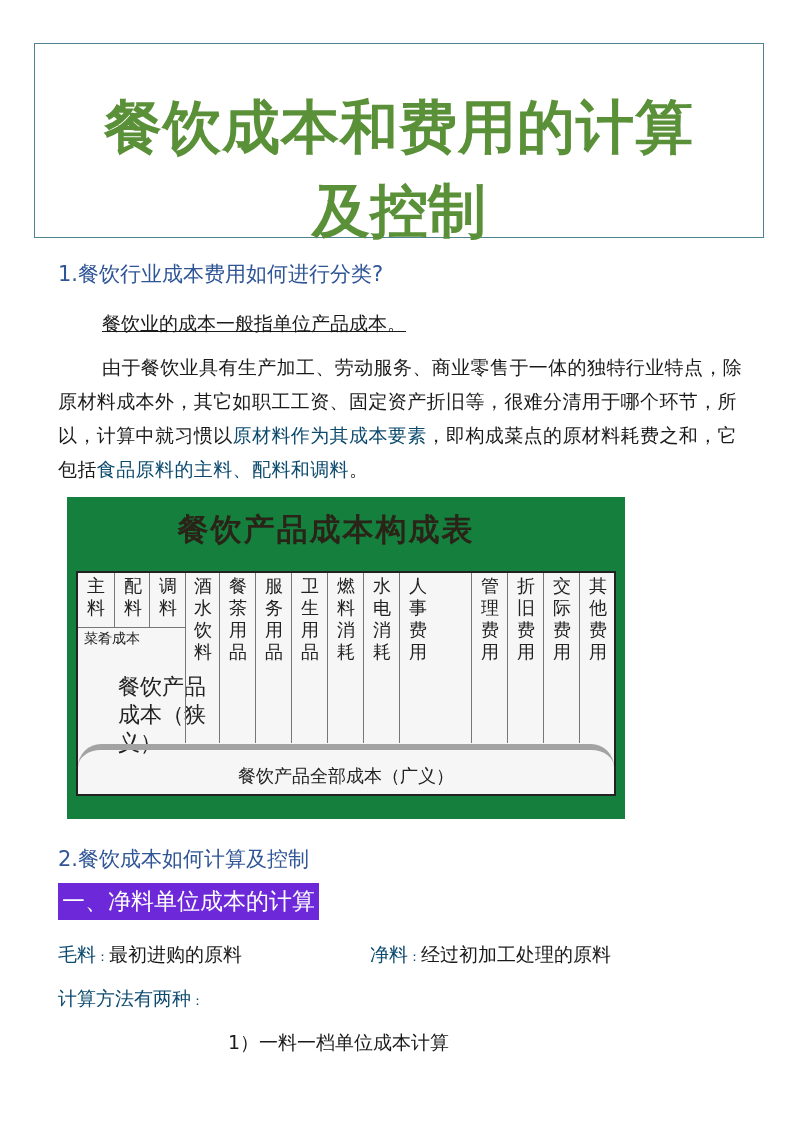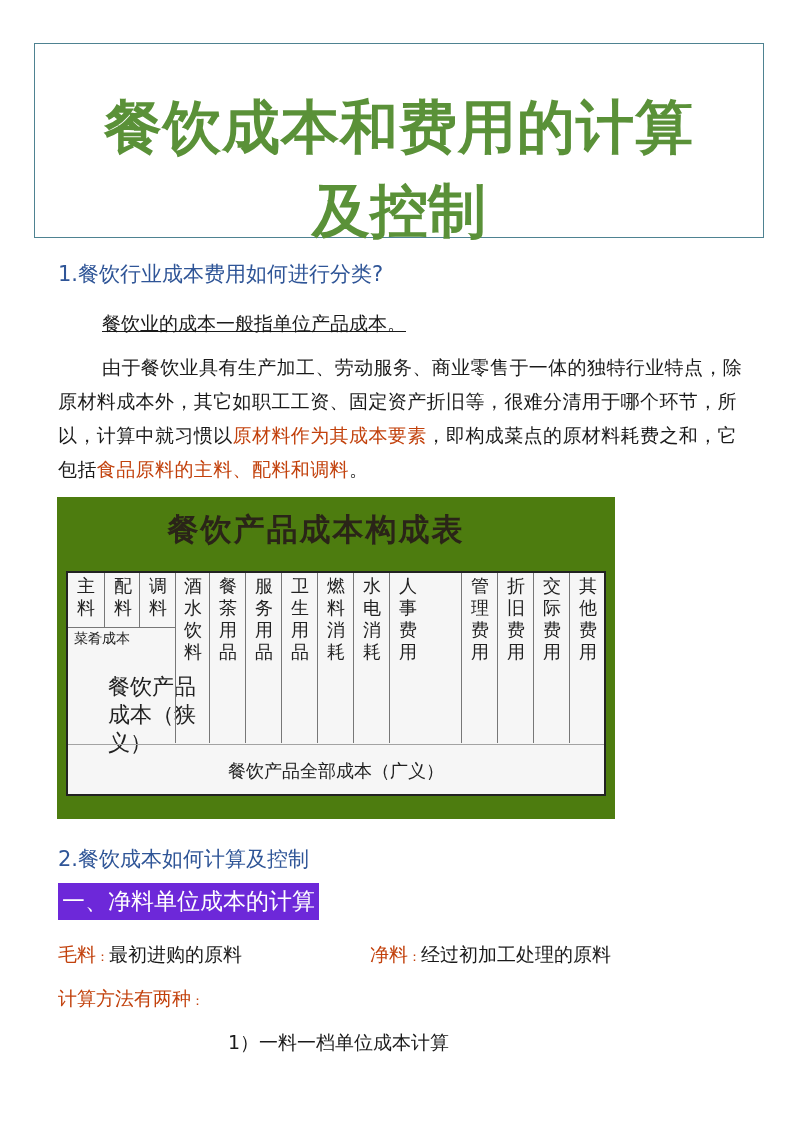--- a/index.html
+++ b/index.html
@@ -11,43 +11,43 @@
     position: absolute; left: 34px; top: 43px; width: 730px; height: 195px;
     border: 1.5px solid #4e8291; box-sizing: border-box;
     text-align: center; color: #5a9138; font-weight: bold;
   }
   .title-line1 { position: absolute; left: 0; right: 0; top: 48px; font-size: 58px; line-height: 70px; letter-spacing: 1px; }
   .title-line2 { position: absolute; left: 0; right: 0; top: 132px; font-size: 58px; line-height: 70px; }
 
   .h1 { position: absolute; left: 58px; font-size: 21px; color: #2f5597; }
   .p { position: absolute; left: 58px; width: 690px; font-size: 19px; line-height: 34px; }
   .indent { text-indent: 44px; }
-  .orange { color: #c2410c; }
+  .orange { color: #0c4a6e; }
 
   .table-wrap {
-    position: absolute; left: 57px; top: 497px; width: 558px; height: 322px; background: #4d7c0f;
+    position: absolute; left: 67px; top: 497px; width: 558px; height: 322px; background: #15803d;
   }
   .table-title {
     position: absolute; left: 0; right: 0; top: 12px; text-align: center;
     font-family: "DejaVu Serif", "Liberation Serif", serif; font-size: 31px; font-weight: bold; color: #2a2418; letter-spacing: 2px;
     padding-right: 40px;
   }
   .cost-table {
     position: absolute; left: 9px; top: 74px; width: 540px; height: 225px;
     border: 2px solid #222; box-sizing: border-box; background: #f6f6f6;
     font-family: "DejaVu Serif", "Liberation Serif", serif; color: #222;
   }
   .vcol { position: absolute; top: 0; height: 170px; border-left: 1px solid #777; box-sizing: border-box; }
   .vtext { position: absolute; top: 2px; left: 0; right: 0; text-align: center; font-size: 18px; line-height: 22px; }
   .sub-cell { position: absolute; top: 0; height: 54px; border-left: 1px solid #777; box-sizing: border-box; }
   .sub-cell .vtext { font-size: 18px; }
   .hline { position: absolute; left: 0; height: 0; border-top: 1px solid #777; }
   .dish-cost { position: absolute; left: 6px; top: 57px; font-size: 14px; }
   .narrow-cost { position: absolute; left: 6px; top: 100px; width: 100px; font-size: 22px; line-height: 28px; margin-left: 34px; }
-  .total-row { position: absolute; left: 0; right: 0; top: 171px; height: 50px; border-top: 1px solid #a3a3a3; }
+  .total-row { position: absolute; left: 0; right: 0; top: 171px; height: 50px; border-top: 6px solid #a3a3a3; border-radius: 23px; }
   .total-text { position: absolute; left: 0; right: 0; top: 14px; text-align: center; font-size: 18px; }
 
   .badge-heading {
     position: absolute; left: 58px; top: 883px; height: 37px; padding: 0 4px 0 4px;
     background: #6d28d9; color: #ffffff; font-size: 23px; line-height: 37px;
   }
   .label-row { position: absolute; font-size: 19px; }
 </style>
 </head>
 <body>

